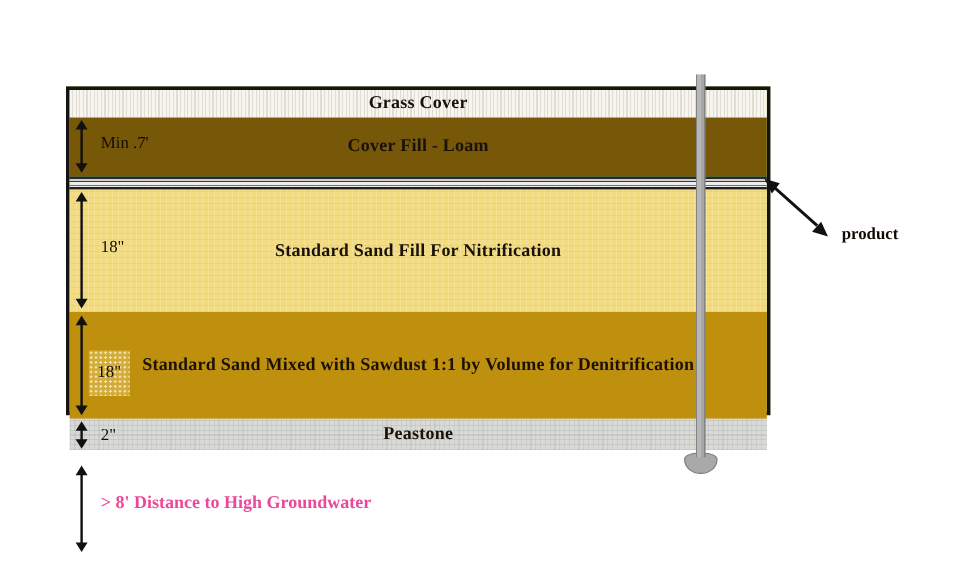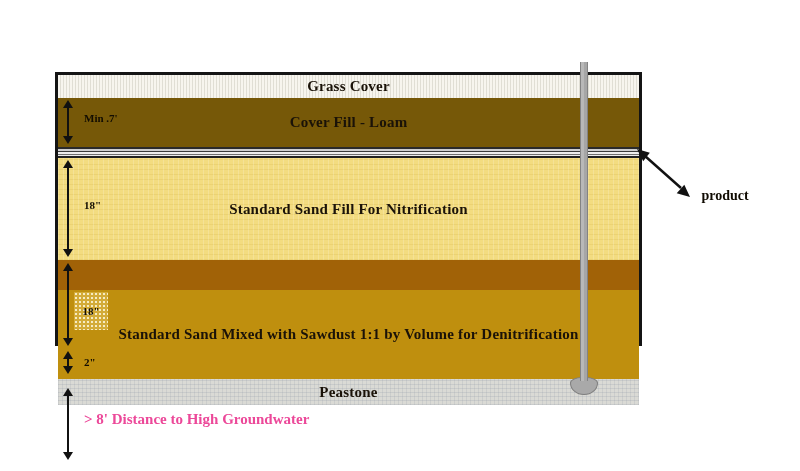--- a/index.html
+++ b/index.html
@@ -2,21 +2,21 @@
 <html style="--loam: #765808; --nitrification: #f3dc80; --denitrification: #bf8f0e; --peastone: #dadad5; --pipe: #a9a9a9; --border: #141414;"><head>
 <meta charset="utf-8">
 <style>
   * { margin:0; padding:0; box-sizing:border-box; }
   body { background:#fff; font-family:"Liberation Serif", serif; }
   .stage { position:relative; width:800px; height:471px; background:#fff; overflow:hidden; }
 
   
   .profile-box {
     position:absolute; left:55px; top:72px; width:587px; height:274px;
-    border:3px solid #141414; background:#a16207;
+    border:3px solid #141414; background:#bef264;
   }
   .layer { position:relative; width:100%; display:flex; align-items:center; justify-content:center; }
   .layer-label {
     font-weight:bold; font-size:15px; color:#1a1208; letter-spacing:.2px;
     text-align:center; line-height:1.1;
   }
 
   .layer-grass {
     height:23px;
     background:repeating-linear-gradient(90deg,#f7f5ee 0px,#f7f5ee 2px,#e0ded4 2px,#e0ded4 3px);
@@ -29,42 +29,42 @@
       #ededed 5px,#ededed 7px,#6f6f6f 7px,#6f6f6f 8px,#ececec 8px,#ececec 9px,
       #202020 9px,#202020 11px);
   }
   .layer-nitr {
     height:102px;
     background:
       repeating-linear-gradient(90deg, rgba(255,255,255,.18) 0 1px, transparent 1px 5px),
       repeating-linear-gradient(0deg, rgba(190,150,40,.14) 0 1px, transparent 1px 5px),
       var(--nitrification,#f3dc80);
   }
-  .layer-denit { height:89px; background:var(--denitrification,#bf8f0e);margin-top:30px; }
+  .layer-denit { height:89px; background:var(--denitrification,#bf8f0e); }
   .layer-peastone {
     height:26px;
     background:
       repeating-linear-gradient(0deg, rgba(140,150,165,.22) 0 1px, transparent 1px 4px),
       repeating-linear-gradient(90deg, rgba(140,150,165,.18) 0 1px, transparent 1px 4px),
       var(--peastone,#dadad5);
   }
 
   
   .varrow { position:absolute; width:12px; z-index:3; }
   .varrow .shaft { position:absolute; left:5px; top:5px; bottom:5px; width:2px; background:#111; }
   .varrow::before {
     content:""; position:absolute; top:0; left:1px;
     border-left:5px solid transparent; border-right:5px solid transparent; border-bottom:8px solid #111;
   }
   .varrow::after {
     content:""; position:absolute; bottom:0; left:1px;
     border-left:5px solid transparent; border-right:5px solid transparent; border-top:8px solid #111;
   }
   .dim-label {
-    position:absolute; font-weight:bold; font-size:11px; color:#120d02; z-index:3;
+    position:absolute; font-weight:normal; font-size:14px; color:#120d02; z-index:3;
     font-family:"Liberation Serif", serif;
   }
   .speckle-box {
     position:absolute; left:74px; top:292px; width:34px; height:38px; z-index:2;
     background-image:radial-gradient(#f6ecc2 1px, transparent 1px);
     background-size:4px 4px; background-color:#d3ab38;
     display:flex; align-items:center; justify-content:center;
   }
   .speckle-box .dim-inside { position:static; }
 

